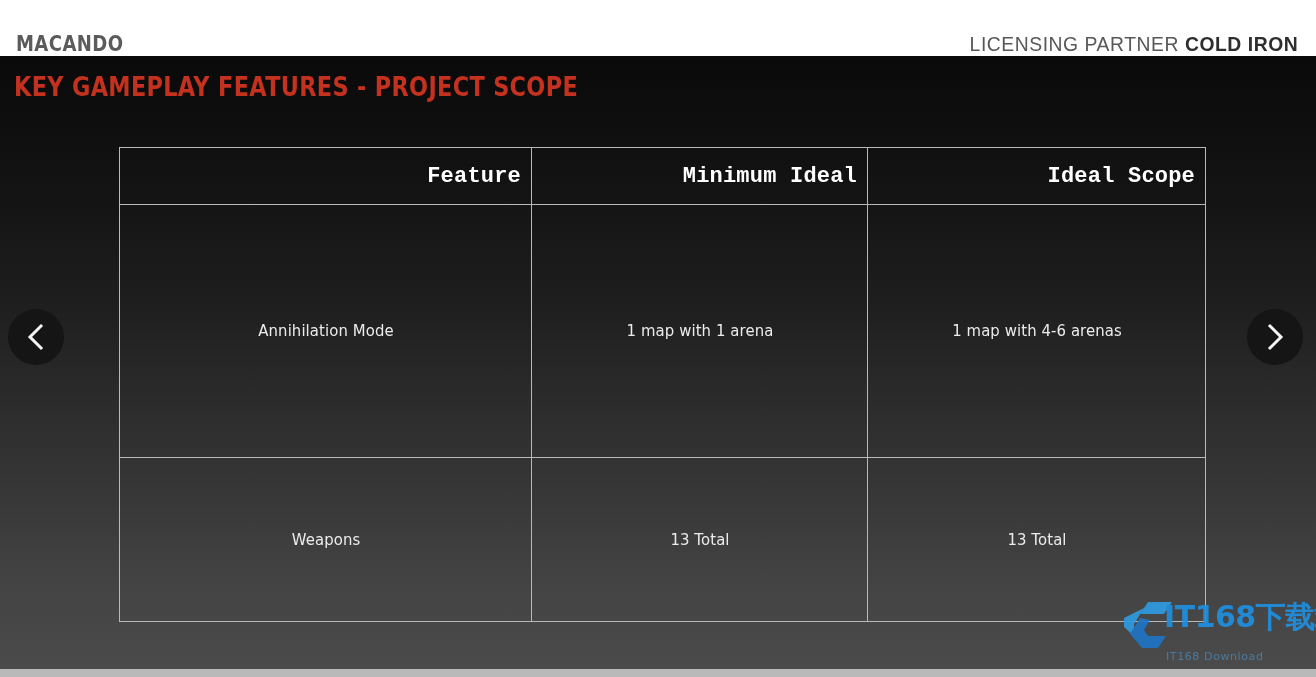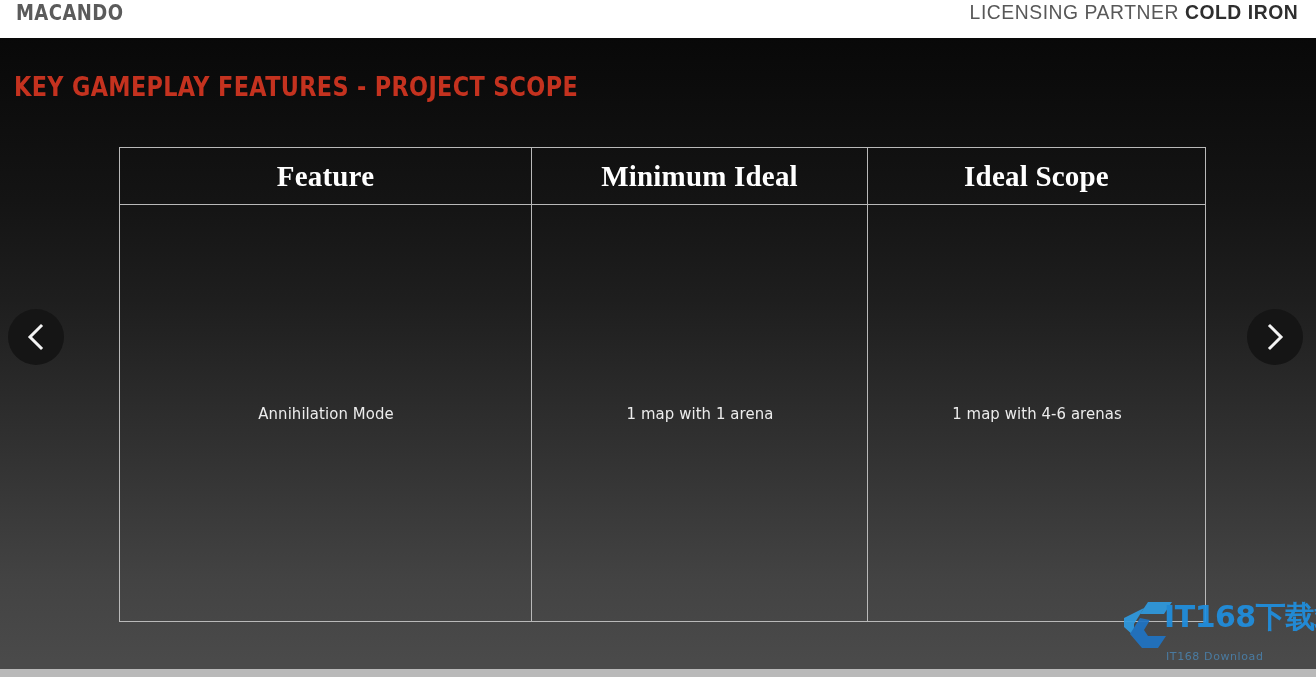--- a/index.html
+++ b/index.html
@@ -27,24 +27,24 @@
         #4a4a4a 660px,
         #4a4a4a 669px);
     overflow: hidden;
   }
 
   
   #brandbar {
     position: absolute;
     left: 0; top: 0;
     width: 1316px;
-    height: 38px;
+    height: 56px;
     background: #ffffff;
     display: flex;
-    align-items: flex-start;
+    align-items: flex-end;
     justify-content: space-between;
     padding: 0 18px 0 16px;
     gap: 28px;
   }
 
   #brandbar-logo {
     font-family: "DejaVu Sans", sans-serif;
     font-weight: 700;
     font-size: 22px;
     letter-spacing: 0.5px;
@@ -99,25 +99,26 @@
     border: 1px solid #b9b9b9;
     text-align: center;
     vertical-align: middle;
     color: #f2f2f2;
     padding: 4px 10px;
     background: transparent;
   }
 
   #scope-table th {
     height: 57px;
-    font-family: Liberation Serif, serif;
-    font-weight: 700;
-    font-size: 29px;
+    font-family: Liberation Mono, monospace;
+    font-weight: 700;
+    font-size: 22px;
     letter-spacing: 0.2px;
     color: #ffffff;
+    text-align: right;
   }
 
   #scope-table td {
     font-family: "DejaVu Sans", sans-serif;
     font-weight: 400;
     font-size: 16px;
     letter-spacing: 0.1px;
     color: #ececec;
     transform: scaleX(0.93);
   }
@@ -219,20 +220,25 @@
         <th>Minimum Ideal</th>
         <th>Ideal Scope</th>
       </tr>
     </thead>
     <tbody>
       <tr class="r-h1">
         <td>Annihilation Mode</td>
         <td>1 map with 1 arena</td>
         <td>1 map with 4-6 arenas</td>
       </tr>
+      <tr class="r-h4">
+        <td>Weapons</td>
+        <td>13 Total</td>
+        <td>13 Total</td>
+      </tr>
     </tbody>
   </table>
 
   <div class="nav-arrow" id="nav-prev">
     <span>
       <svg width="26" height="30" viewBox="0 0 26 30" fill="none">
         <path d="M18 4 L7 15 L18 26" stroke="#f4f4f4" stroke-width="3" stroke-linecap="square" stroke-linejoin="miter" fill="none"></path>
       </svg>
     </span>
   </div>

